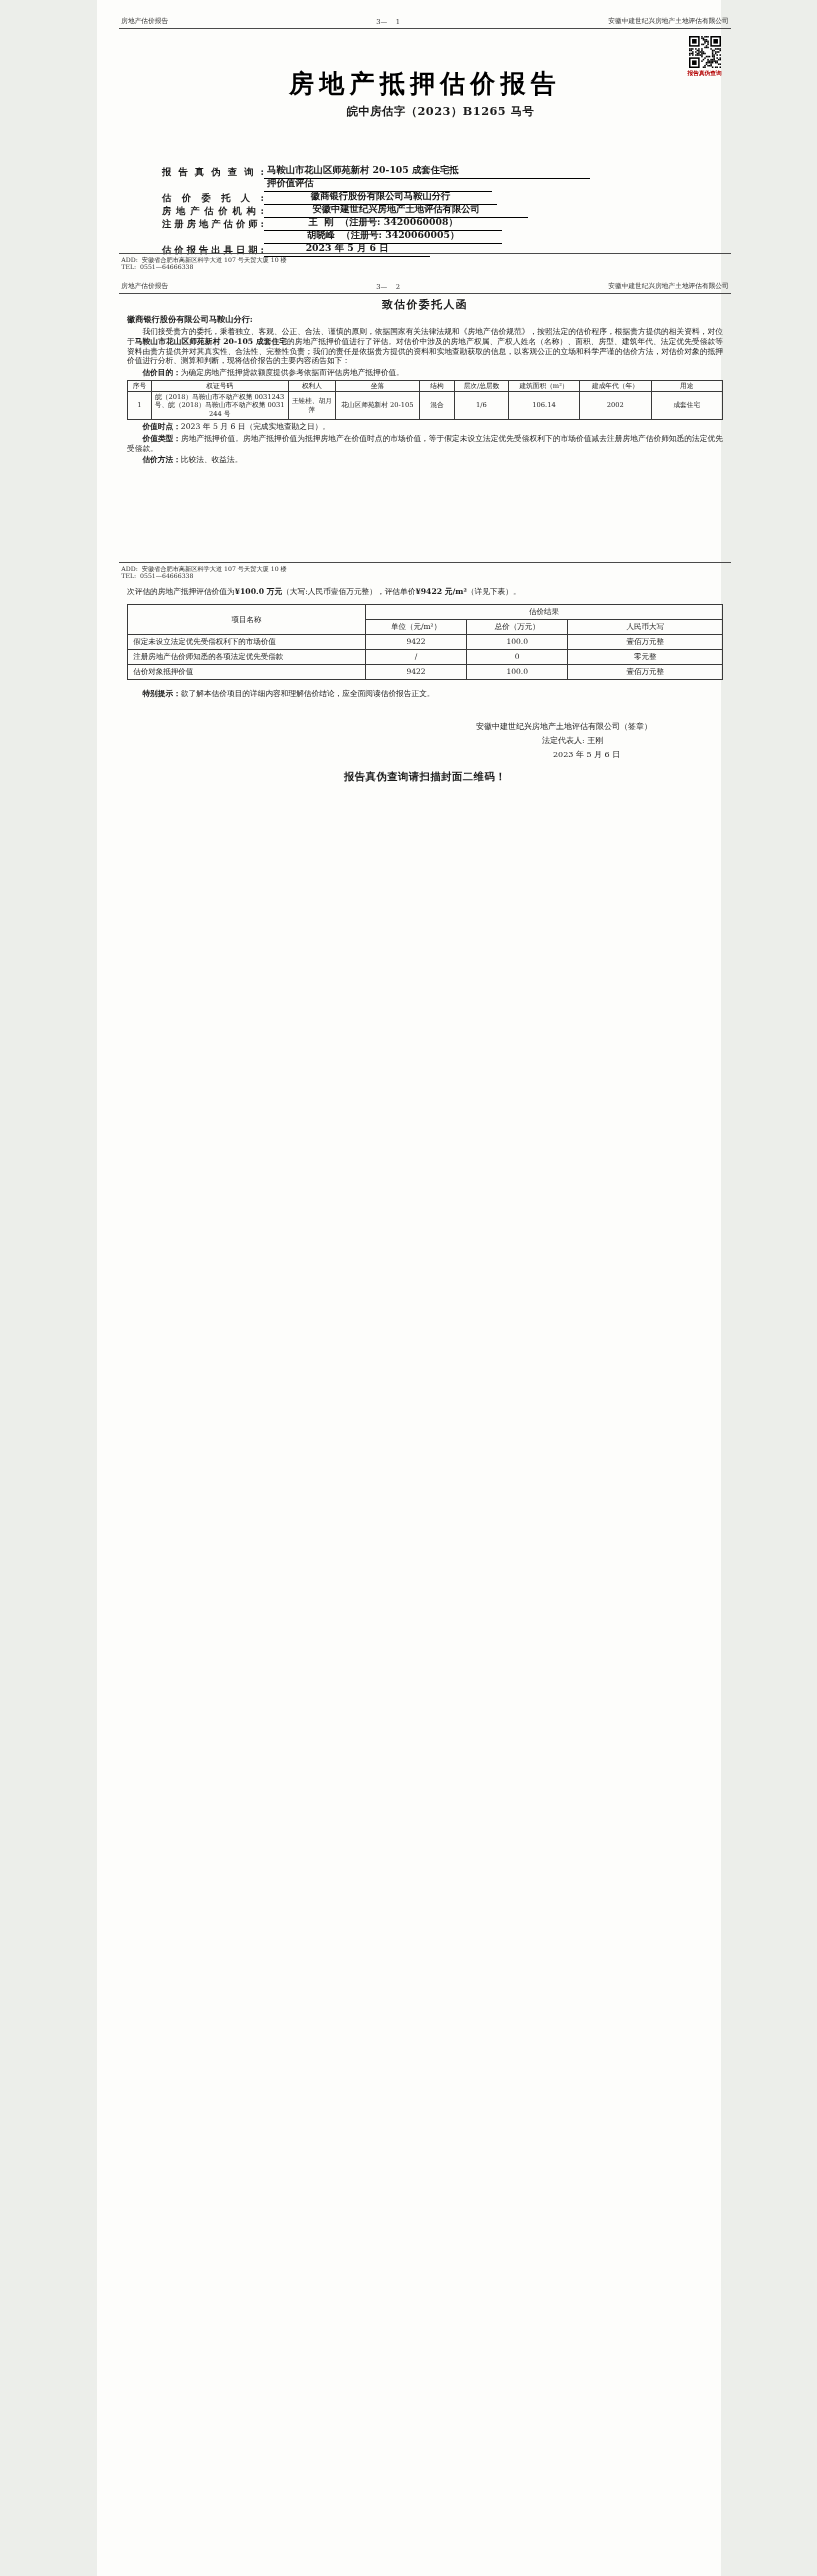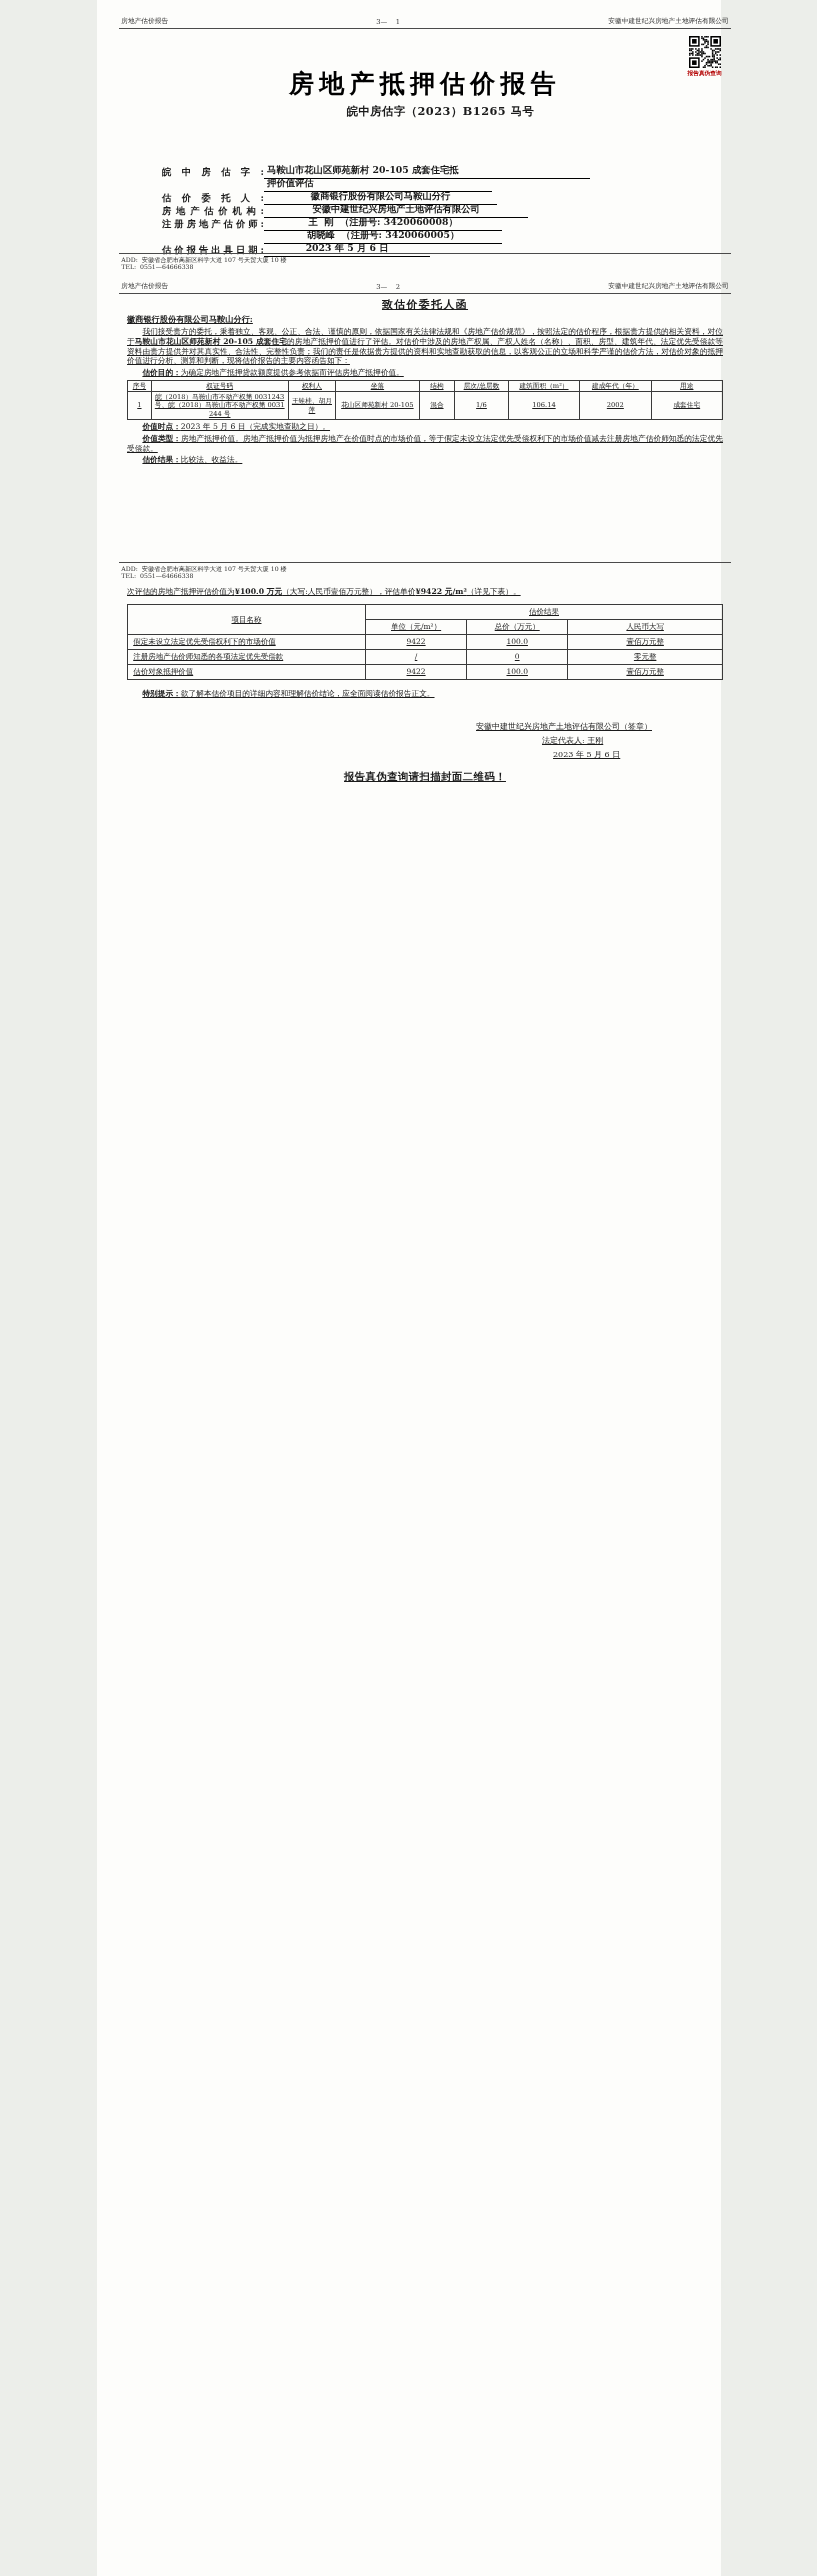--- a/index.html
+++ b/index.html
@@ -28,21 +28,21 @@
   .cover-form{margin:47px 0 0 49px;width:428px;font-size:9.3px;font-weight:bold;}
   .frow{display:flex;align-items:flex-end;height:13px;}
   .flabel{display:inline-block;width:102px;text-align:justify;text-align-last:justify;white-space:pre;}
   .fspacer{display:inline-block;width:102px;}
   .fvalue{display:inline-block;border-bottom:0.5px solid #000;padding:0 3.1px 0.5px;white-space:pre;overflow:hidden;}
   .fv-flex{flex:1;}
   .fv-c{text-align:center;}
   .fv-l{text-align:left;}
   .w430{width:222px;} .w440{width:227px;} .w500{width:258px;} .w450{width:232px;} .w310{width:160px;}
 
-  .content2{padding:0 14px;text-decoration:underline;}
+  .content2{padding:0 14px;}
   .letter-title{margin:4.1px 0 2.1px;text-align:center;font-size:10.8px;font-weight:bold;letter-spacing:1.5px;}
   .salutation{margin:2.1px 0 1px;font-size:8.2px;font-weight:bold;}
   .body-p{margin:1.5px 0;font-size:7.7px;line-height:9.8px;text-align:justify;}
   .indent{text-indent:2em;}
   .body-p b{font-weight:bold;}
 
   table{border-collapse:collapse;table-layout:fixed;width:100%;}
   .prop-table{margin:2.6px 0;font-size:6.7px;}
   .prop-table th,.prop-table td{border:0.5px solid #3a3a3a;padding:1px 1.5px;text-align:center;vertical-align:middle;line-height:8.2px;font-weight:normal;word-break:break-all;}
   .result-table{margin:7.2px 0 0;font-size:7.5px;}
@@ -199,21 +199,21 @@
               <rect x="6" y="48" width="9" height="9" fill="#000"></rect>
             </svg></div>
         <div class="qr-caption">报告真伪查询</div>
       </div>
 
       <div class="cover-title">房地产抵押估价报告</div>
       <div class="cover-docno">皖中房估字（2023）B1265 马号</div>
 
       <div class="cover-form">
         <div class="frow">
-          <span class="flabel">皖中房估字:</span>
+          <span class="flabel">报告真伪查询:</span>
           <span class="fvalue fv-flex fv-l">马鞍山市花山区师苑新村 20-105 成套住宅抵</span>
         </div>
         <div class="frow">
           <span class="fspacer"></span>
           <span class="fvalue w430 fv-l">押价值评估</span>
         </div>
         <div class="frow">
           <span class="flabel">估价委托人:</span>
           <span class="fvalue w440 fv-c">徽商银行股份有限公司马鞍山分行</span>
         </div>
@@ -292,21 +292,21 @@
             <td>2002</td>
             <td>成套住宅</td>
           </tr>
         </tbody>
           </table>
 
         <p class="body-p indent"><b>价值时点：</b><span>2023 年 5 月 6 日（完成实地查勘之日）。</span></p>
 
         <p class="body-p indent"><b>价值类型：</b><span>房地产抵押价值。房地产抵押价值为抵押房地产在价值时点的市场价值，等于假定未设立法定优先受偿权利下的市场价值减去注册房地产估价师知悉的法定优先受偿款。</span></p>
 
-        <p class="body-p indent"><b>估价结果：</b><span>比较法、收益法。</span></p>
+        <p class="body-p indent"><b>估价方法：</b><span>比较法、收益法。</span></p>
 
       </div>
 
       <div class="run-footer">
         <div>ADD:  安徽省合肥市高新区科学大道 107 号天贸大厦 10 楼</div>
         <div>TEL:  0551—64666338</div>
       </div>
     </div>
 
     <div class="sec" id="sec-page3">

